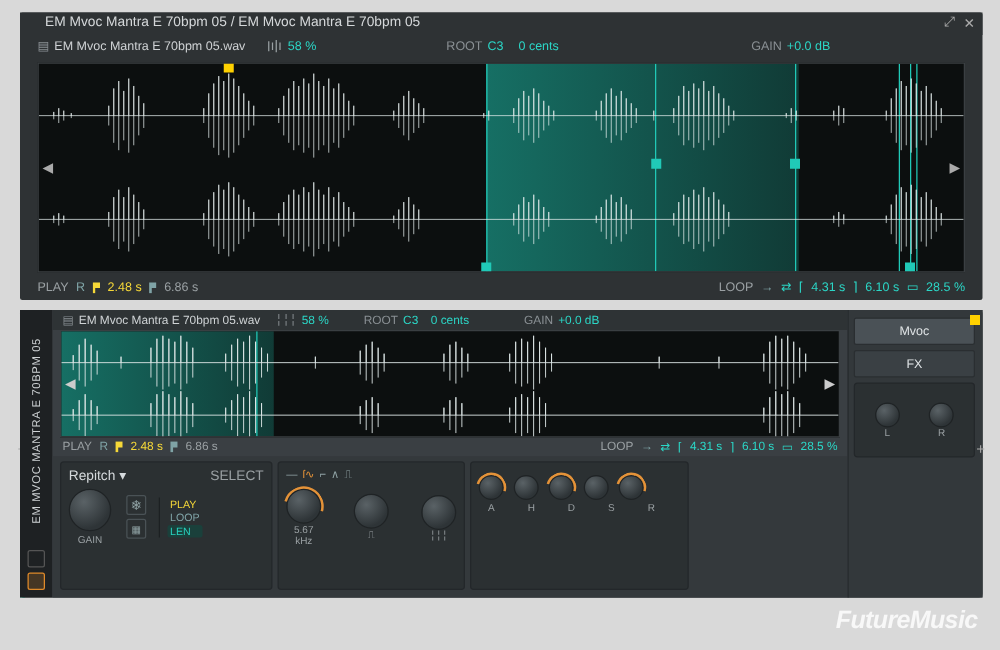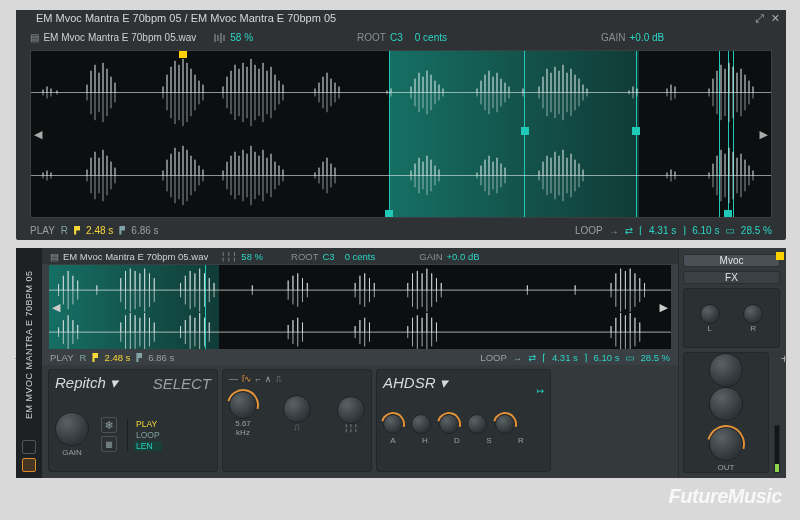--- a/index.html
+++ b/index.html
@@ -145,21 +145,21 @@
 
   .modules {
     flex:1; display:flex; gap:4px; padding:4px 6px 6px 6px;
     background:#34393c;
   }
   .mod {
     background:#2b3032; border:1px solid #23272a; border-radius:3px;
     display:flex; flex-direction:column; padding:4px 6px;
     color:#c6cace; font-size:9px;
   }
-  .mod .hdr{font-size:15px;color:#d6dadd;margin-bottom:16px;font-style:italic;}
+  .mod .hdr{font-size:11px;color:#d6dadd;margin-bottom:0;}
   .mod .row{display:flex;gap:6px;align-items:center;}
   .kn { width:28px;height:28px;border-radius:50%;
         background:radial-gradient(circle at 35% 30%,#5a6266,#2e3437 70%);
         border:1px solid #1f2325;}
   .kn.s{width:20px;height:20px;}
   .kn.arc{position:relative;}
   .kn.arc::before{content:"";position:absolute;inset:-3px;border:2px solid transparent;border-top-color:#e49238;border-right-color:#e49238;border-radius:50%;transform:rotate(-30deg);}
   .tiny-lbl{font-size:8px;color:#9aa0a3;text-align:center;}
   .offset-col{display:flex;flex-direction:column;gap:1px;border-left:1px solid #1c2022;padding-left:6px;margin-left:4px;}
   .offset-col span{font-size:8.5px;padding:0 2px;}
@@ -400,25 +400,20 @@
                 <span class="tiny-lbl">⎍</span>
               </div>
               <div style="display:flex;flex-direction:column;align-items:center">
                 <div class="kn"></div>
                 <span class="tiny-lbl">╎╎╎</span>
               </div>
             </div>
           </div>
 
           <div class="mod env">
-            <div class="row">
-              <span class="hdr">AHDSR ▾</span>
-              <span class="spacer"></span>
-              <span style="color:#27d2bf">↦</span>
-            </div>
             <div class="row" style="margin-top:6px;gap:8px">
               <div class="kn s arc"></div>
               <div class="kn s"></div>
               <div class="kn s arc"></div>
               <div class="kn s"></div>
               <div class="kn s arc"></div>
             </div>
             <div class="adsr-lbls">
               <span>A</span>
               <span>H</span>
@@ -441,31 +436,20 @@
         <div class="pan-box">
           <div style="display:flex;flex-direction:column;align-items:center">
             <div class="kn s"></div>
             <span class="tiny-lbl">L</span>
           </div>
           <div style="display:flex;flex-direction:column;align-items:center">
             <div class="kn s"></div>
             <span class="tiny-lbl">R</span>
           </div>
         </div>
-        <div style="display:flex;gap:3px;flex:1">
-          <div class="out-box">
-            <div class="row" style="gap:14px">
-              <div class="kn s"></div>
-              <div class="kn s"></div>
-            </div>
-            <div class="kn arc" style="margin-top:4px"></div>
-            <span class="tiny-lbl">OUT</span>
-          </div>
-          <div class="meter"></div>
-        </div>
       </div>
 
     </div>
     <span class="plus-r">+</span>
   </div>
 
   <div class="watermark">FutureMusic</div>
 </div>
 
 </body></html>

